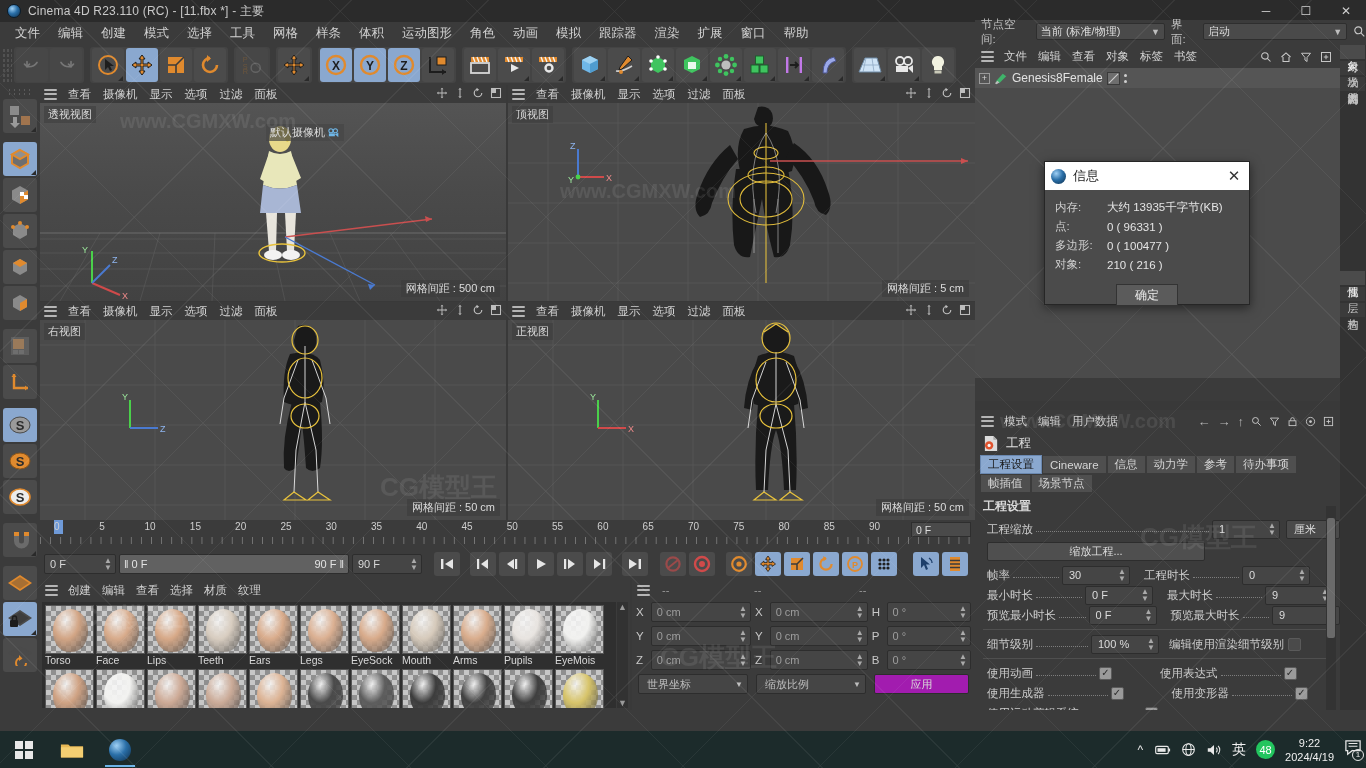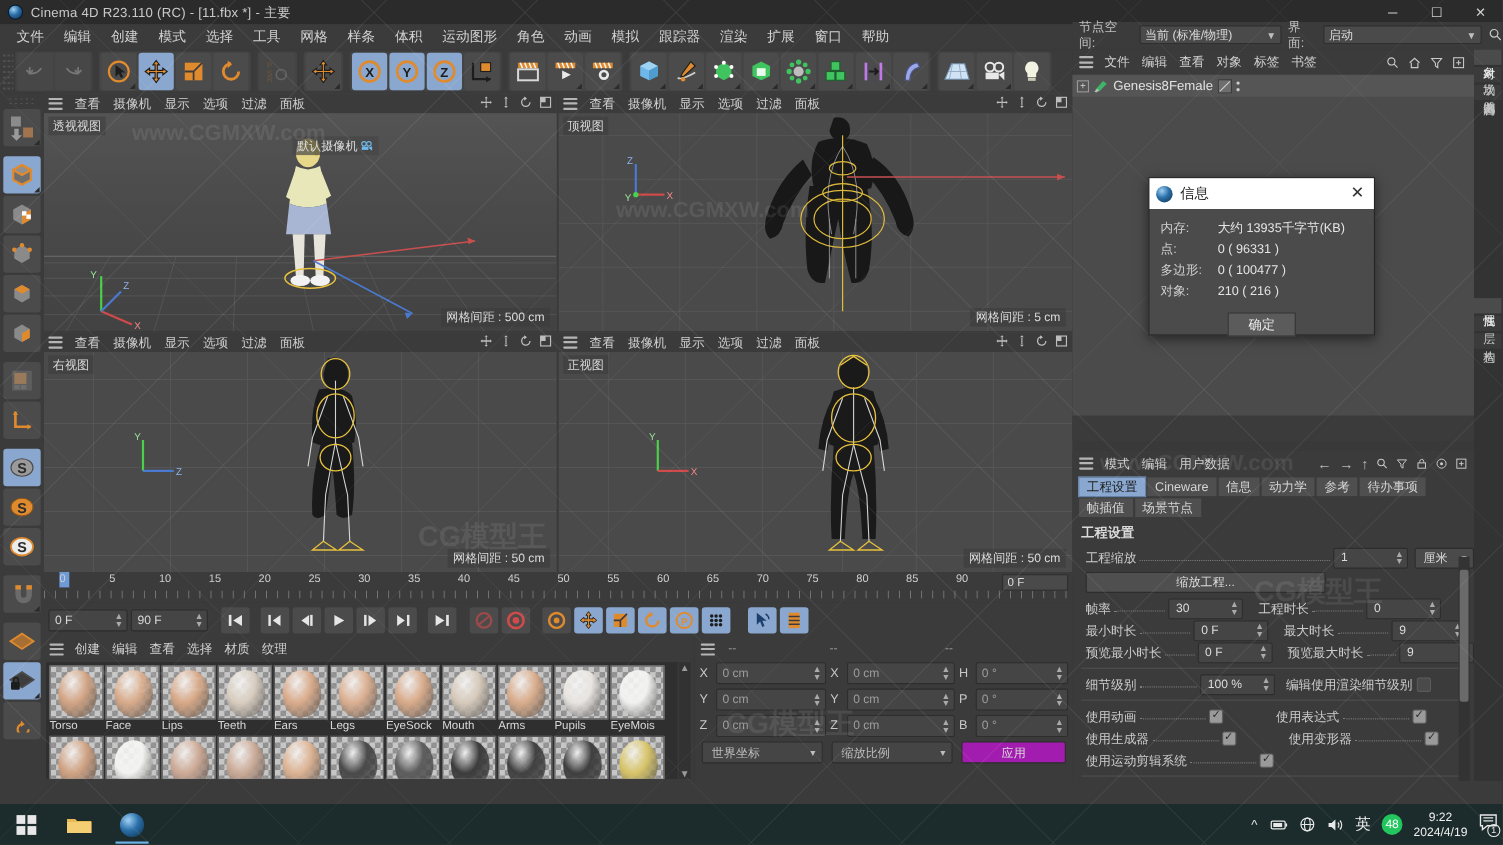--- a/index.html
+++ b/index.html
@@ -1028,20 +1028,24 @@
       </div>
     <div class="tl-minor"></div>
     <div class="tl-cur">0 F</div>
   </div>
 
   <div class="animbar">
     <div class="numfield" style="width:72px">
       <span>0 F</span>
       <span class="spin">▲<br>▼</span>
     </div>
+    <div class="rangebar" style="width:230px">
+      <span>‖ <span>0 F</span></span>
+      <span><span>90 F</span> ‖</span>
+    </div>
     <div class="numfield" style="width:70px">
       <span>90 F</span>
       <span class="spin">▲<br>▼</span>
     </div>
 
     <div style="width:6px"></div>
     <div class="abtn">
       <svg width="16" height="14" viewBox="0 0 16 14">
           <rect x="2" y="2" width="2.4" height="10" fill="#e6e6e6"></rect>
           <path d="M14 2 L6 7 L14 12 Z" fill="#e6e6e6"></path>
@@ -1466,20 +1470,29 @@
               <circle cx="8" cy="8" r="6" fill="none" stroke="#c9c9c9" stroke-width="1.3"></circle>
               <circle cx="8" cy="8" r="2" fill="#c9c9c9"></circle>
             </svg>
           <svg width="11" height="11" viewBox="0 0 16 16">
               <rect x="2" y="2" width="12" height="12" fill="none" stroke="#c9c9c9" stroke-width="1.3"></rect>
               <path d="M8 5 V11 M5 8 H11" stroke="#c9c9c9" stroke-width="1.3"></path>
             </svg>
         </div>
       </div>
 
+      <div class="attr-title">
+        <svg width="17" height="17" viewBox="0 0 18 18">
+          <path d="M2 1 h9 l4 4 v12 h-13 z" fill="#dcdcdc"></path>
+            <path d="M11 1 l4 4 h-4 z" fill="#a8a8a8"></path>
+          <circle cx="6.5" cy="11" r="4.4" fill="#e0532e"></circle>
+            <circle cx="6.5" cy="11" r="1.7" fill="#f6f6f6"></circle>
+        </svg>
+        <span class="attr-title-txt">工程</span>
+      </div>
 
       <div class="tabrow" id="attrtabs">
           <div class="atab on">工程设置</div>
           <div class="atab">Cineware</div>
           <div class="atab">信息</div>
           <div class="atab">动力学</div>
           <div class="atab">参考</div>
           <div class="atab">待办事项</div>
           <div class="atab">帧插值</div>
           <div class="atab">场景节点</div>

